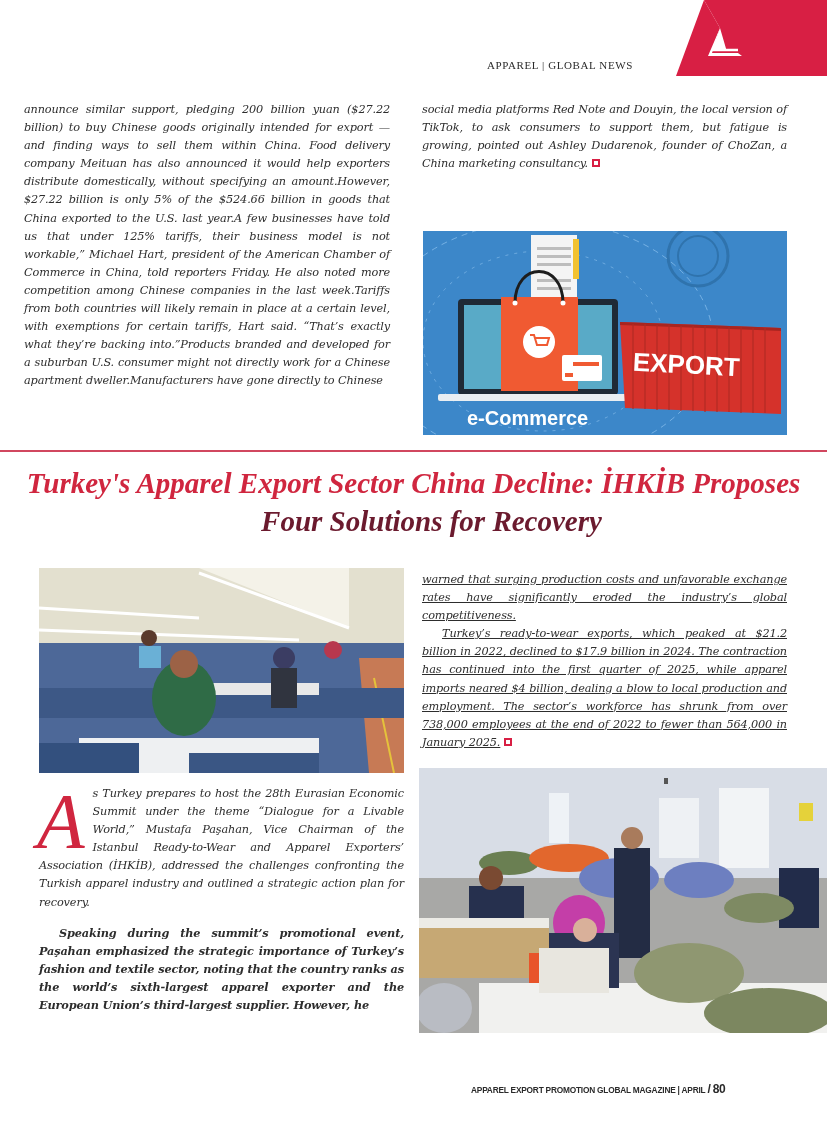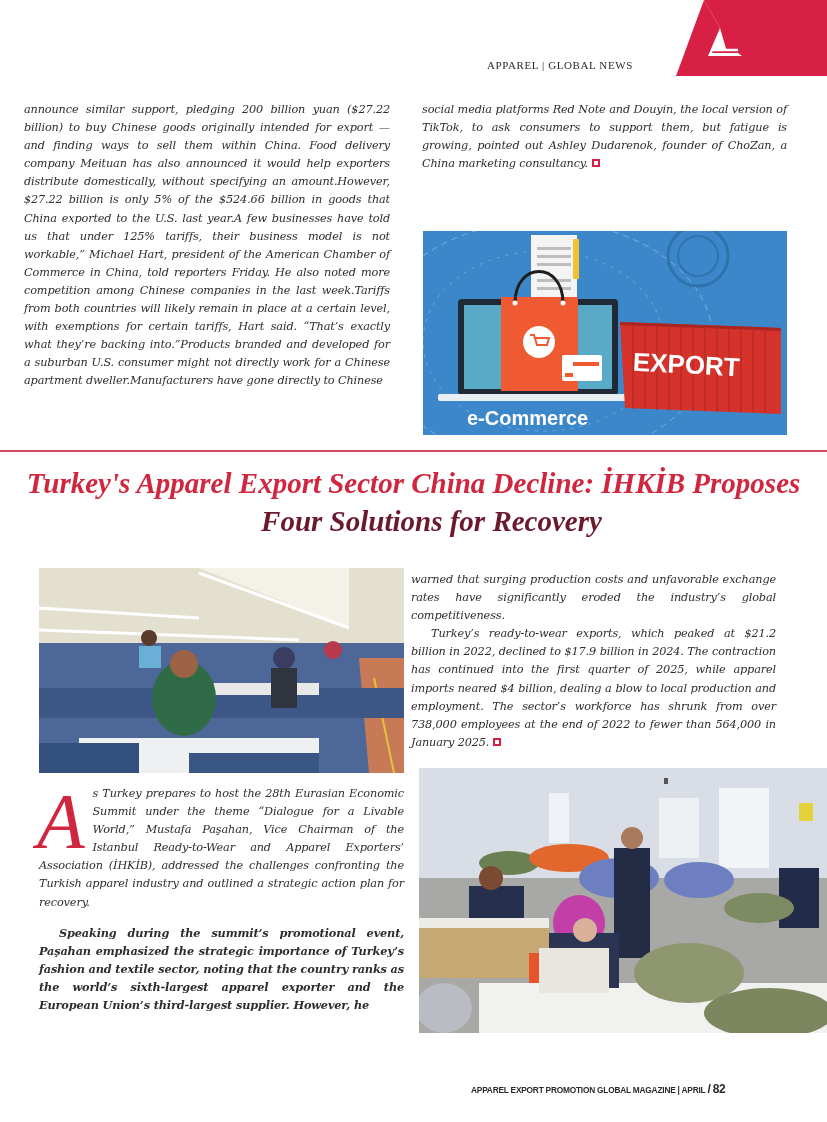--- a/index.html
+++ b/index.html
@@ -157,21 +157,21 @@
     <rect x="0" y="175" width="100" height="30" fill="#33507e"></rect>
     <rect x="150" y="185" width="130" height="20" fill="#3a5684"></rect>
   </svg>
 </div>
 
 <div class="col-text" style="left:39px; top:785px; width:365px;">
   <p><span class="dropcap">A</span><span>s Turkey prepares to host the 28th Eurasian Economic Summit under the theme “Dialogue for a Livable World,” Mustafa Paşahan, Vice Chairman of the Istanbul Ready-to-Wear and Apparel Exporters’ Association (İHKİB), addressed the challenges confronting the Turkish apparel industry and outlined a strategic action plan for recovery.</span></p>
   <p class="indent" style="margin-top:12px;font-weight:bold;">Speaking during the summit’s promotional event, Paşahan emphasized the strategic importance of Turkey’s fashion and textile sector, noting that the country ranks as the world’s sixth-largest apparel exporter and the European Union’s third-largest supplier. However, he</p>
 </div>
 
-<div class="col-text" style="left:411px; top:571px; width:365px;">
+<div class="col-text" style="left:422px; top:571px; width:365px;text-decoration:underline;">
   <p>warned that surging production costs and unfavorable exchange rates have significantly eroded the industry’s global competitiveness.</p>
   <p class="indent"><span>Turkey’s ready-to-wear exports, which peaked at $21.2 billion in 2022, declined to $17.9 billion in 2024. The contraction has continued into the first quarter of 2025, while apparel imports neared $4 billion, dealing a blow to local production and employment. The sector’s workforce has shrunk from over 738,000 employees at the end of 2022 to fewer than 564,000 in January 2025.</span><span class="end-mark"></span></p>
 </div>
 
 <div class="photo" style="left:419px; top:768px; width:408px; height:265px;">
   <svg width="408" height="265" viewBox="0 0 408 265">
     <rect width="408" height="265" fill="#cfd5de"></rect>
     <rect x="0" y="0" width="408" height="110" fill="#d8dde6"></rect>
     <rect x="130" y="25" width="20" height="50" fill="#eef2f6"></rect>
     <rect x="300" y="20" width="50" height="80" fill="#f2f4f6"></rect>
@@ -199,14 +199,14 @@
     <ellipse cx="270" cy="205" rx="55" ry="30" fill="#8f9771"></ellipse>
     <ellipse cx="350" cy="245" rx="65" ry="25" fill="#7c8760"></ellipse>
     <ellipse cx="340" cy="140" rx="35" ry="15" fill="#7e8a63"></ellipse>
     <ellipse cx="25" cy="240" rx="28" ry="25" fill="#b9bcc3"></ellipse>
   </svg>
 </div>
 
 <div class="footer">
   <span>APPAREL EXPORT PROMOTION GLOBAL MAGAZINE | APRIL</span>
   <span class="page">/</span>
-  <span class="page">82</span>
+  <span class="page">80</span>
 </div>
 
 </body></html>

